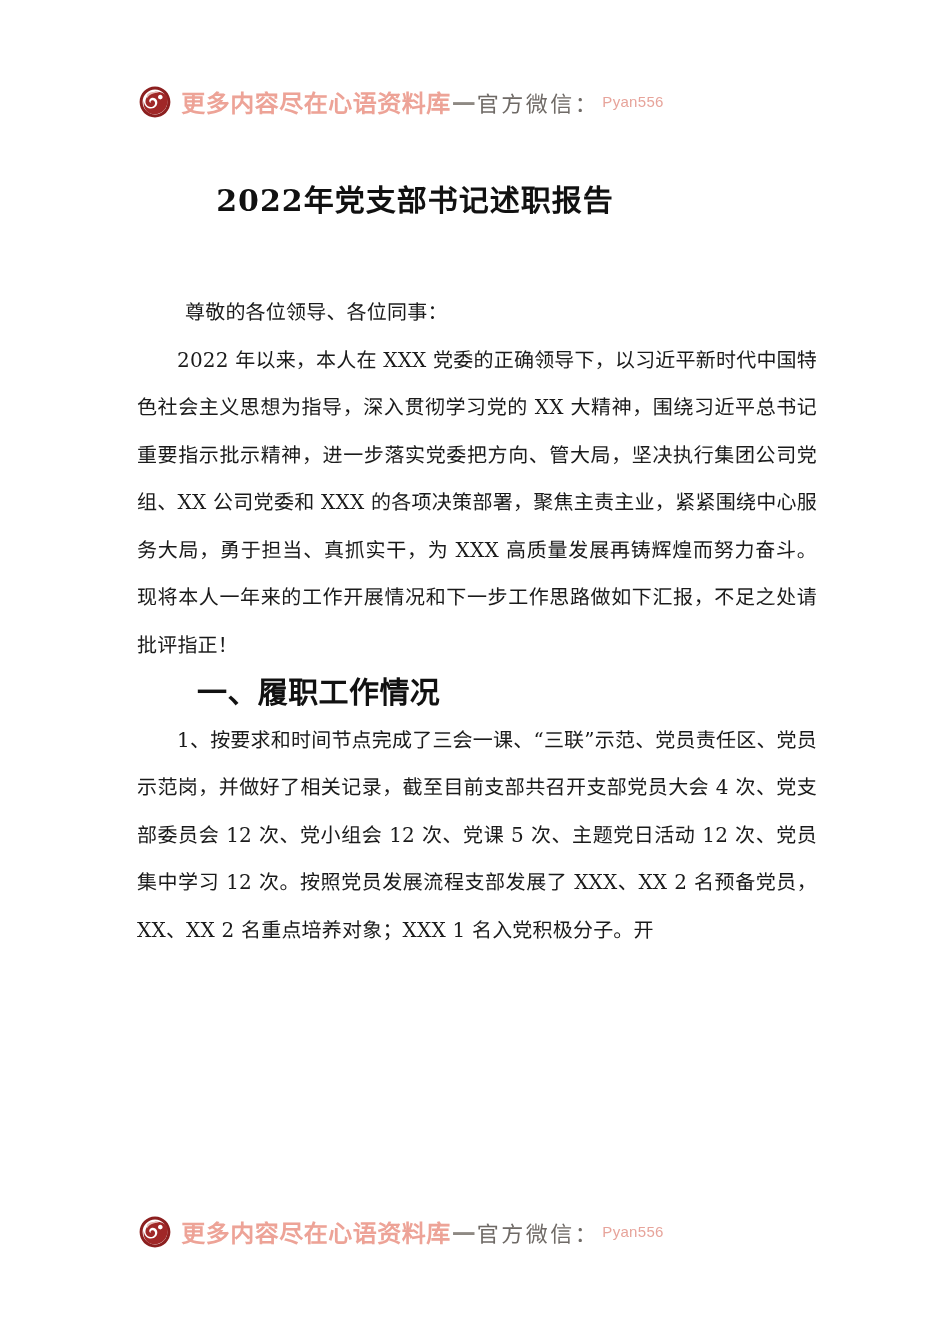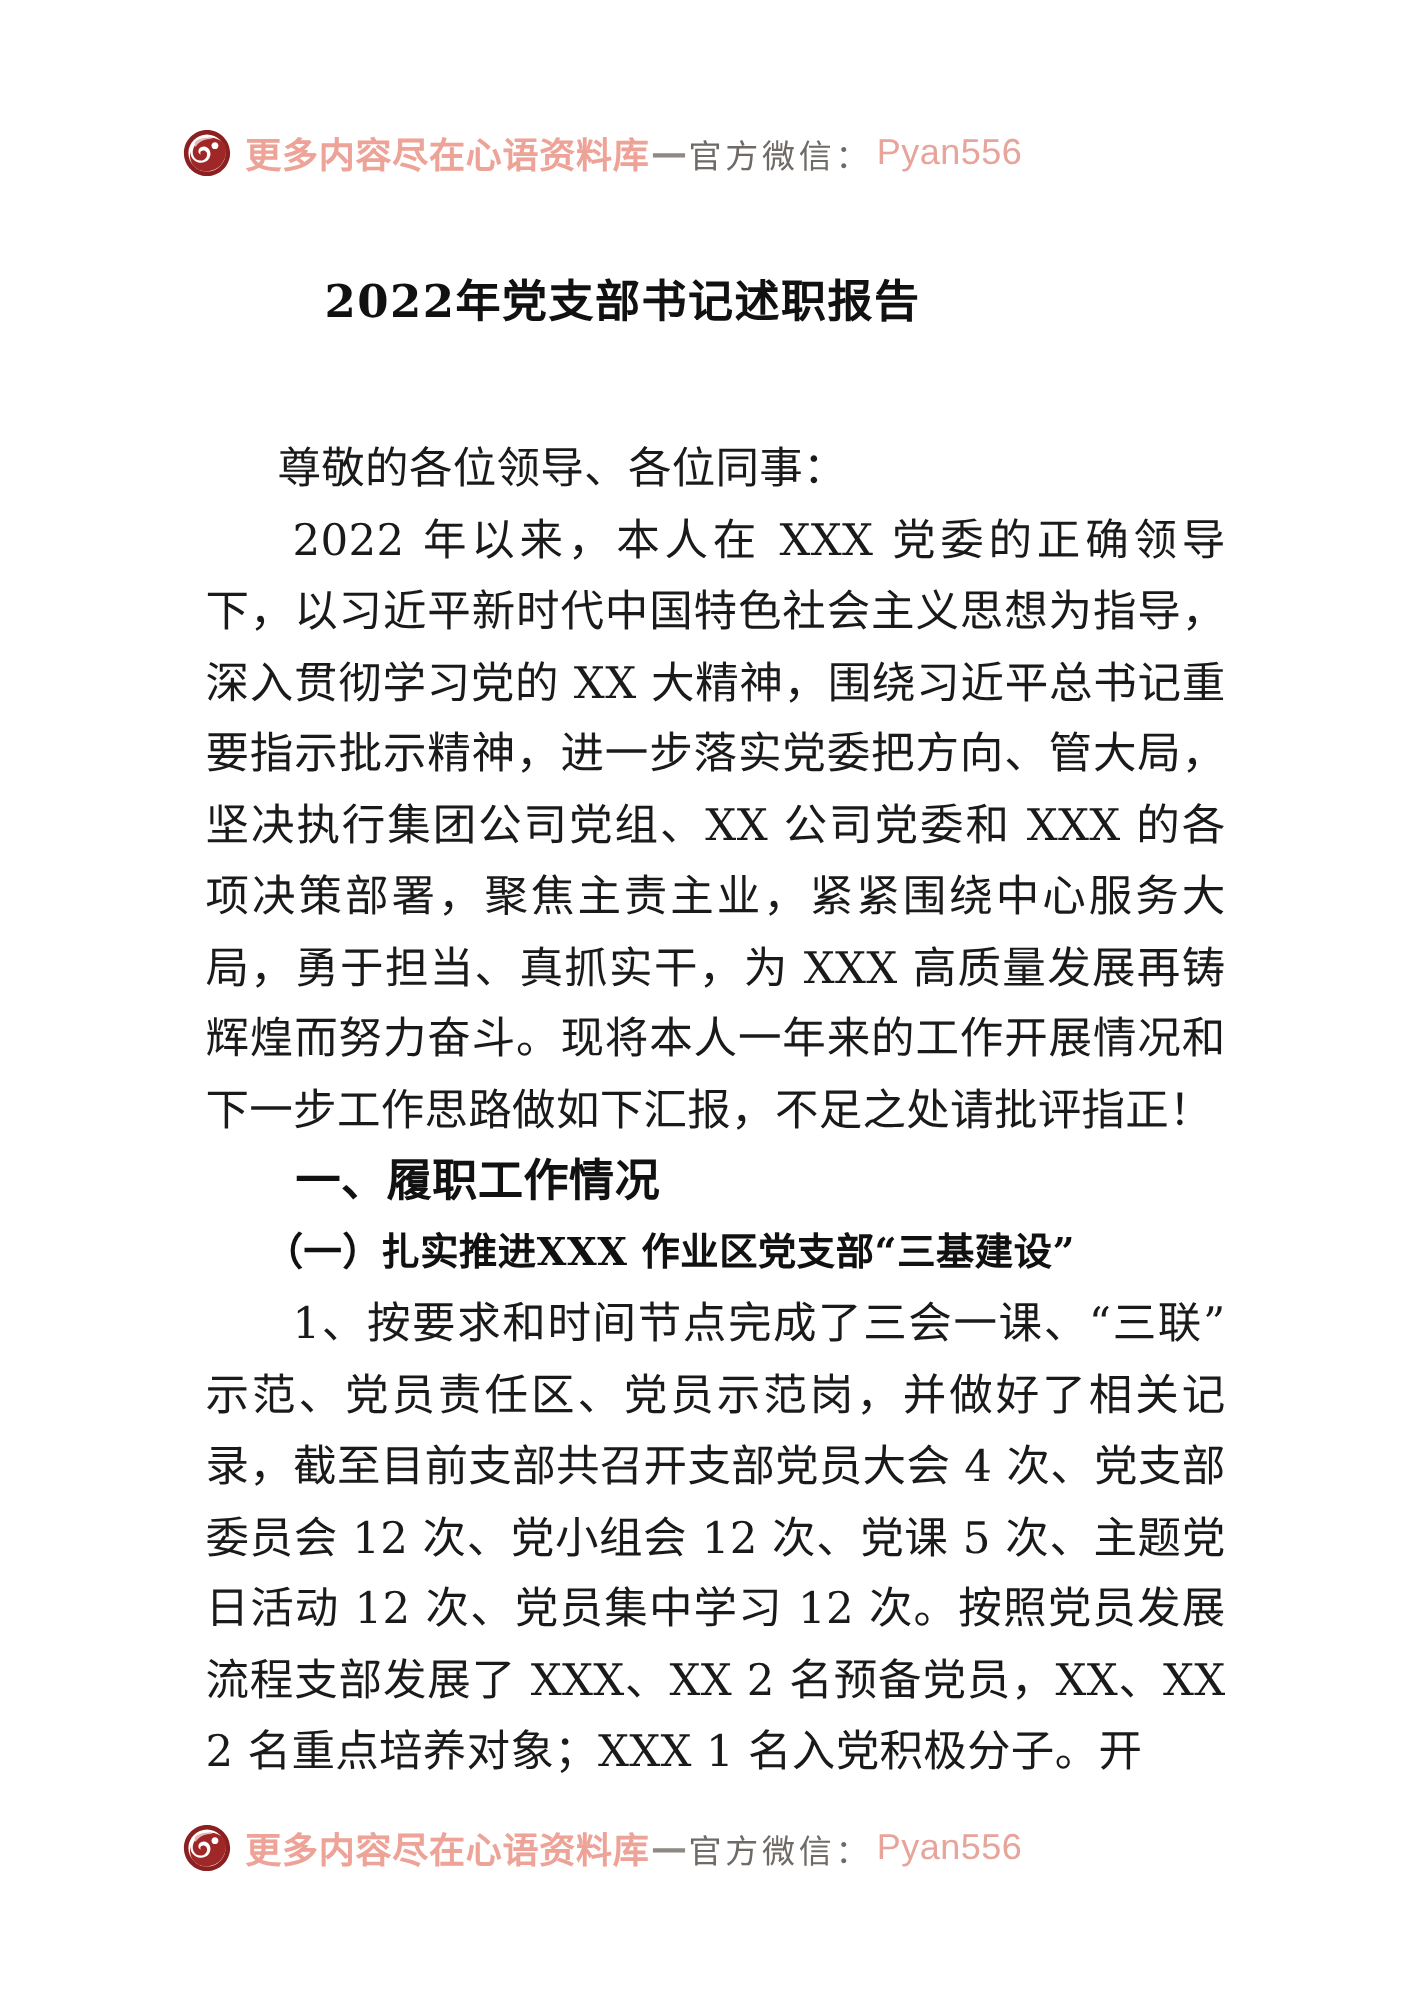--- a/index.html
+++ b/index.html
@@ -62,21 +62,21 @@
   .wm-label {
     font-family: "DejaVu Serif", "Liberation Serif", serif;
     font-weight: 400;
     font-size: 22px;
     letter-spacing: 2.5px;
     color: #6f6a66;
   }
   .wm-code {
     font-family: "Liberation Sans", "DejaVu Sans", sans-serif;
     font-weight: 400;
-    font-size: 24px;
+    font-size: 15px;
     letter-spacing: 0.3px;
     color: #e7a49b;
     margin-left: 3px;
   }
 
   
   .doc-title {
     position: absolute;
     top: 176px;
     left: 0;
@@ -91,21 +91,21 @@
 
   .body-col {
     position: absolute;
     top: 289px;
     left: 137px;
     width: 680px;
   }
 
   .para {
     font-family: "DejaVu Serif", "Liberation Serif", serif;
-    font-size: 29px;
+    font-size: 20px;
     line-height: 47.5px;
     color: #1a1a1a;
     text-align: justify;
     text-justify: inter-ideograph;
     text-indent: 2em;
     margin: 0 0 0 0;
     letter-spacing: 0.2px;
     word-break: break-all;
   }
 
@@ -152,21 +152,20 @@
     <span class="wm-label">官方微信：</span>
     <span class="wm-code">Pyan556</span>
   </div>
 
   <div class="doc-title">2022年党支部书记述职报告</div>
 
   <div class="body-col">
     <p class="para salutation">尊敬的各位领导、各位同事：</p>
     <p class="para">2022 年以来，本人在 XXX 党委的正确领导下，以习近平新时代中国特色社会主义思想为指导，深入贯彻学习党的 XX 大精神，围绕习近平总书记重要指示批示精神，进一步落实党委把方向、管大局，坚决执行集团公司党组、XX 公司党委和 XXX 的各项决策部署，聚焦主责主业，紧紧围绕中心服务大局，勇于担当、真抓实干，为 XXX 高质量发展再铸辉煌而努力奋斗。现将本人一年来的工作开展情况和下一步工作思路做如下汇报，不足之处请批评指正！</p>
     <p class="heading-1">一、履职工作情况</p>
-    <p class="heading-2">（一）扎实推进XXX 作业区党支部“三基建设”</p>
     <p class="para">1、按要求和时间节点完成了三会一课、“三联”示范、党员责任区、党员示范岗，并做好了相关记录，截至目前支部共召开支部党员大会 4 次、党支部委员会 12 次、党小组会 12 次、党课 5 次、主题党日活动 12 次、党员集中学习 12 次。按照党员发展流程支部发展了 XXX、XX 2 名预备党员，XX、XX 2 名重点培养对象；XXX 1 名入党积极分子。开</p>
   </div>
 
   <div class="watermark footer">
     <span class="wm-logo">
       <svg viewBox="0 0 34 34" xmlns="http://www.w3.org/2000/svg">
         <path d="M17 1.6 C25.5 1.6 32.4 8.5 32.4 17 C32.4 25.5 25.5 32.4 17 32.4 C8.5 32.4 1.6 25.5 1.6 17 C1.6 8.5 8.5 1.6 17 1.6 Z M17 4.6 C10.2 4.6 4.6 10.2 4.6 17 C4.6 23.8 10.2 29.4 17 29.4 C23.8 29.4 29.4 23.8 29.4 17 C29.4 10.2 23.8 4.6 17 4.6 Z" fill="#8c1f1f"></path>
         <path d="M28.5 10.5 C24.5 6.5 17.5 5.5 12.5 8.5 C8.5 11 6.5 15.5 8 19 C9.2 21.8 12.5 22.8 15 21.5 C17 20.4 17.6 18 16.6 16.4 C15.9 15.2 14.3 14.9 13.2 15.7 C12.4 16.3 12.3 17.4 12.9 18.1 C11.4 17.6 10.8 15.9 11.6 14.5 C12.7 12.6 15.5 12.2 17.3 13.5 C19.6 15.2 20 18.6 18.2 21 C16 23.9 11.6 24.4 8.6 22 C6.6 20.4 5.7 18 6 15.6 C4.9 19.9 6.3 24.6 9.9 27.2 C15 30.9 22.6 29.5 26.7 24.4 C30.3 19.9 30.2 14.2 28.5 10.5 Z" fill="#a02727"></path>
         <path d="M22.3 9.8 C23.6 9.8 24.6 10.8 24.6 12.1 C24.6 13.4 23.6 14.4 22.3 14.4 C21 14.4 20 13.4 20 12.1 C20 10.8 21 9.8 22.3 9.8 Z" fill="#ffffff"></path>
         <path d="M9.5 9.2 C12.8 6.6 17.8 6.1 21.3 7.8 C18 7.3 14.2 8.1 11.6 10.3 C10.6 11.1 9.9 12 9.4 13 C8.6 11.6 8.7 10.1 9.5 9.2 Z" fill="#e7b9b4"></path>

